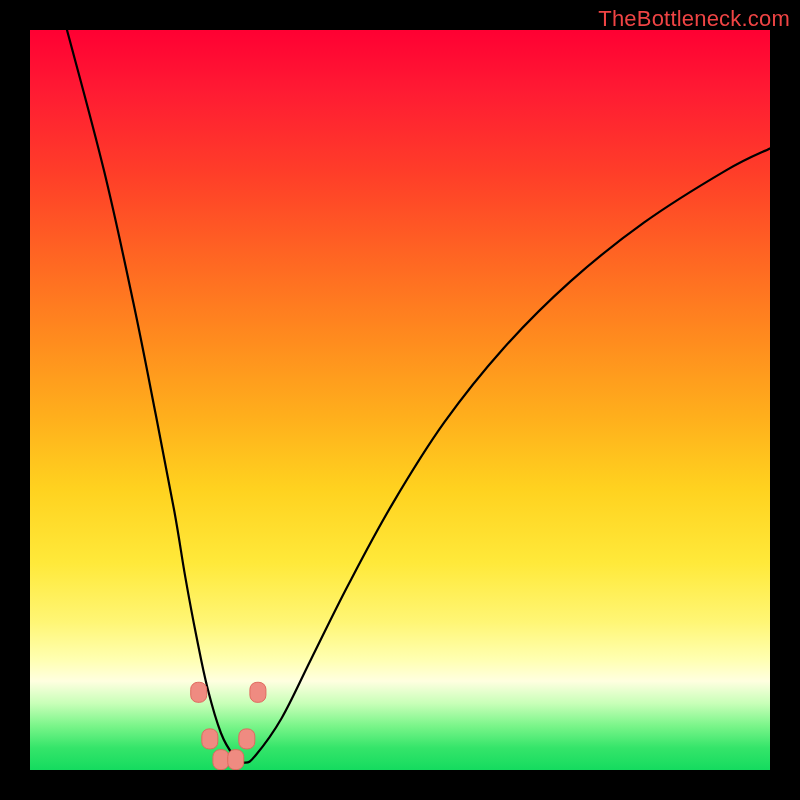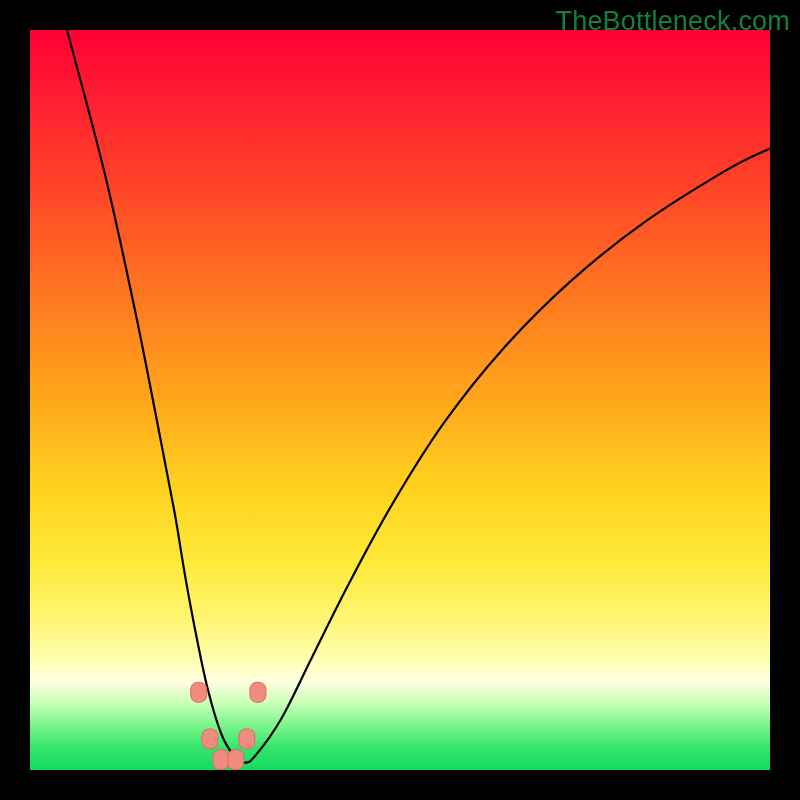--- a/index.html
+++ b/index.html
@@ -49,22 +49,22 @@
   .curve-svg {
     position: absolute;
     inset: 0;
     width: 100%;
     height: 100%;
   }
   .watermark {
     position: absolute;
     top: 6px;
     right: 10px;
-    color: #15803d;
-    font-size: 27px;
+    color: #ef4444;
+    font-size: 22px;
     font-weight: 500;
     letter-spacing: 0.2px;
     user-select: none;
   }
 </style>
 </head>
 <body>
 
 <div class="frame">
   <div class="watermark">TheBottleneck.com</div>

